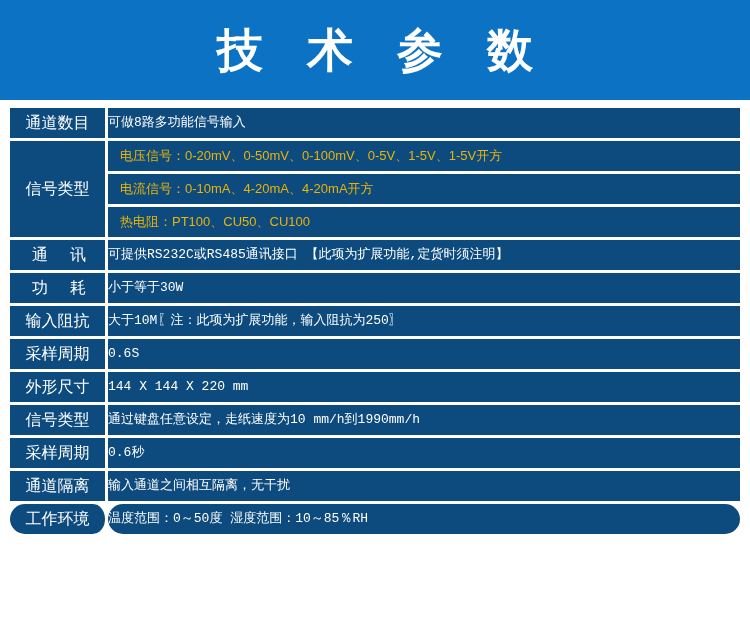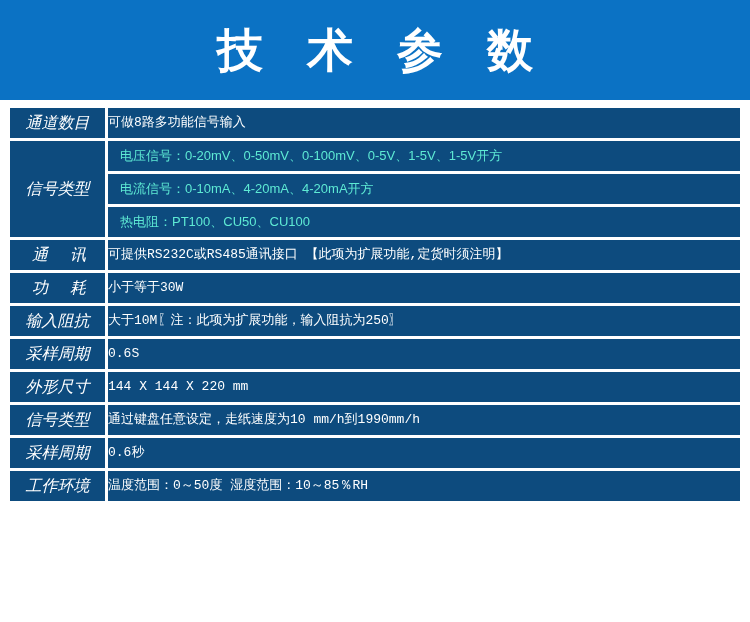--- a/index.html
+++ b/index.html
@@ -54,35 +54,35 @@
   }
   .spec-table td {
     background: #0d4b7e;
     color: #ffffff;
     vertical-align: middle;
     border-bottom: 3px solid #ffffff;
     padding: 0;
   }
   .spec-table tr:last-child td {
     border-bottom: 0;
+    border-radius: 15px;
   }
 
   .label-cell {
     width: 95px;
     text-align: center;
     font-size: 16px;
     font-weight: normal;
     border-right: 3px solid #ffffff;
     font-family: "DejaVu Sans", "Liberation Sans", sans-serif;
     white-space: nowrap;
   }
   .label-cell .lbl {
     display: inline-block;
     line-height: 30px;
-    font-style: italic;
   }
   .label-cell.spaced .lbl {
     letter-spacing: 22px;
     text-indent: 22px;
   }
 
   .value-cell {
     padding: 0 0 0 12px;
     font-size: 13px;
     line-height: 30px;
@@ -92,21 +92,21 @@
 
   
   .sub-table {
     width: 100%;
     border-collapse: separate;
     border-spacing: 0;
     table-layout: fixed;
   }
   .sub-table td {
     background: #0d4b7e;
-    color: #5eead4;
+    color: #eab308;
     border-bottom: 3px solid #ffffff;
     padding: 0 0 0 12px;
     font-size: 13px;
     line-height: 30px;
     white-space: nowrap;
     height: 30px;
   }
   .sub-table tr:last-child td {
     border-bottom: 0;
   }
@@ -170,20 +170,24 @@
           </tr>
           <tr>
             <td class="label-cell"><span class="lbl">信号类型</span></td>
             <td class="value-cell">通过键盘任意设定，走纸速度为10 mm/h到1990mm/h</td>
           </tr>
           <tr>
             <td class="label-cell"><span class="lbl">采样周期</span></td>
             <td class="value-cell">0.6秒</td>
           </tr>
           <tr>
+            <td class="label-cell"><span class="lbl">通道隔离</span></td>
+            <td class="value-cell">输入通道之间相互隔离，无干扰</td>
+          </tr>
+          <tr>
             <td class="label-cell"><span class="lbl">工作环境</span></td>
             <td class="value-cell">温度范围：0～50度    湿度范围：10～85％RH</td>
           </tr>
         </tbody>
     </table>
   </div>
 
 </div>
 
 </body></html>

